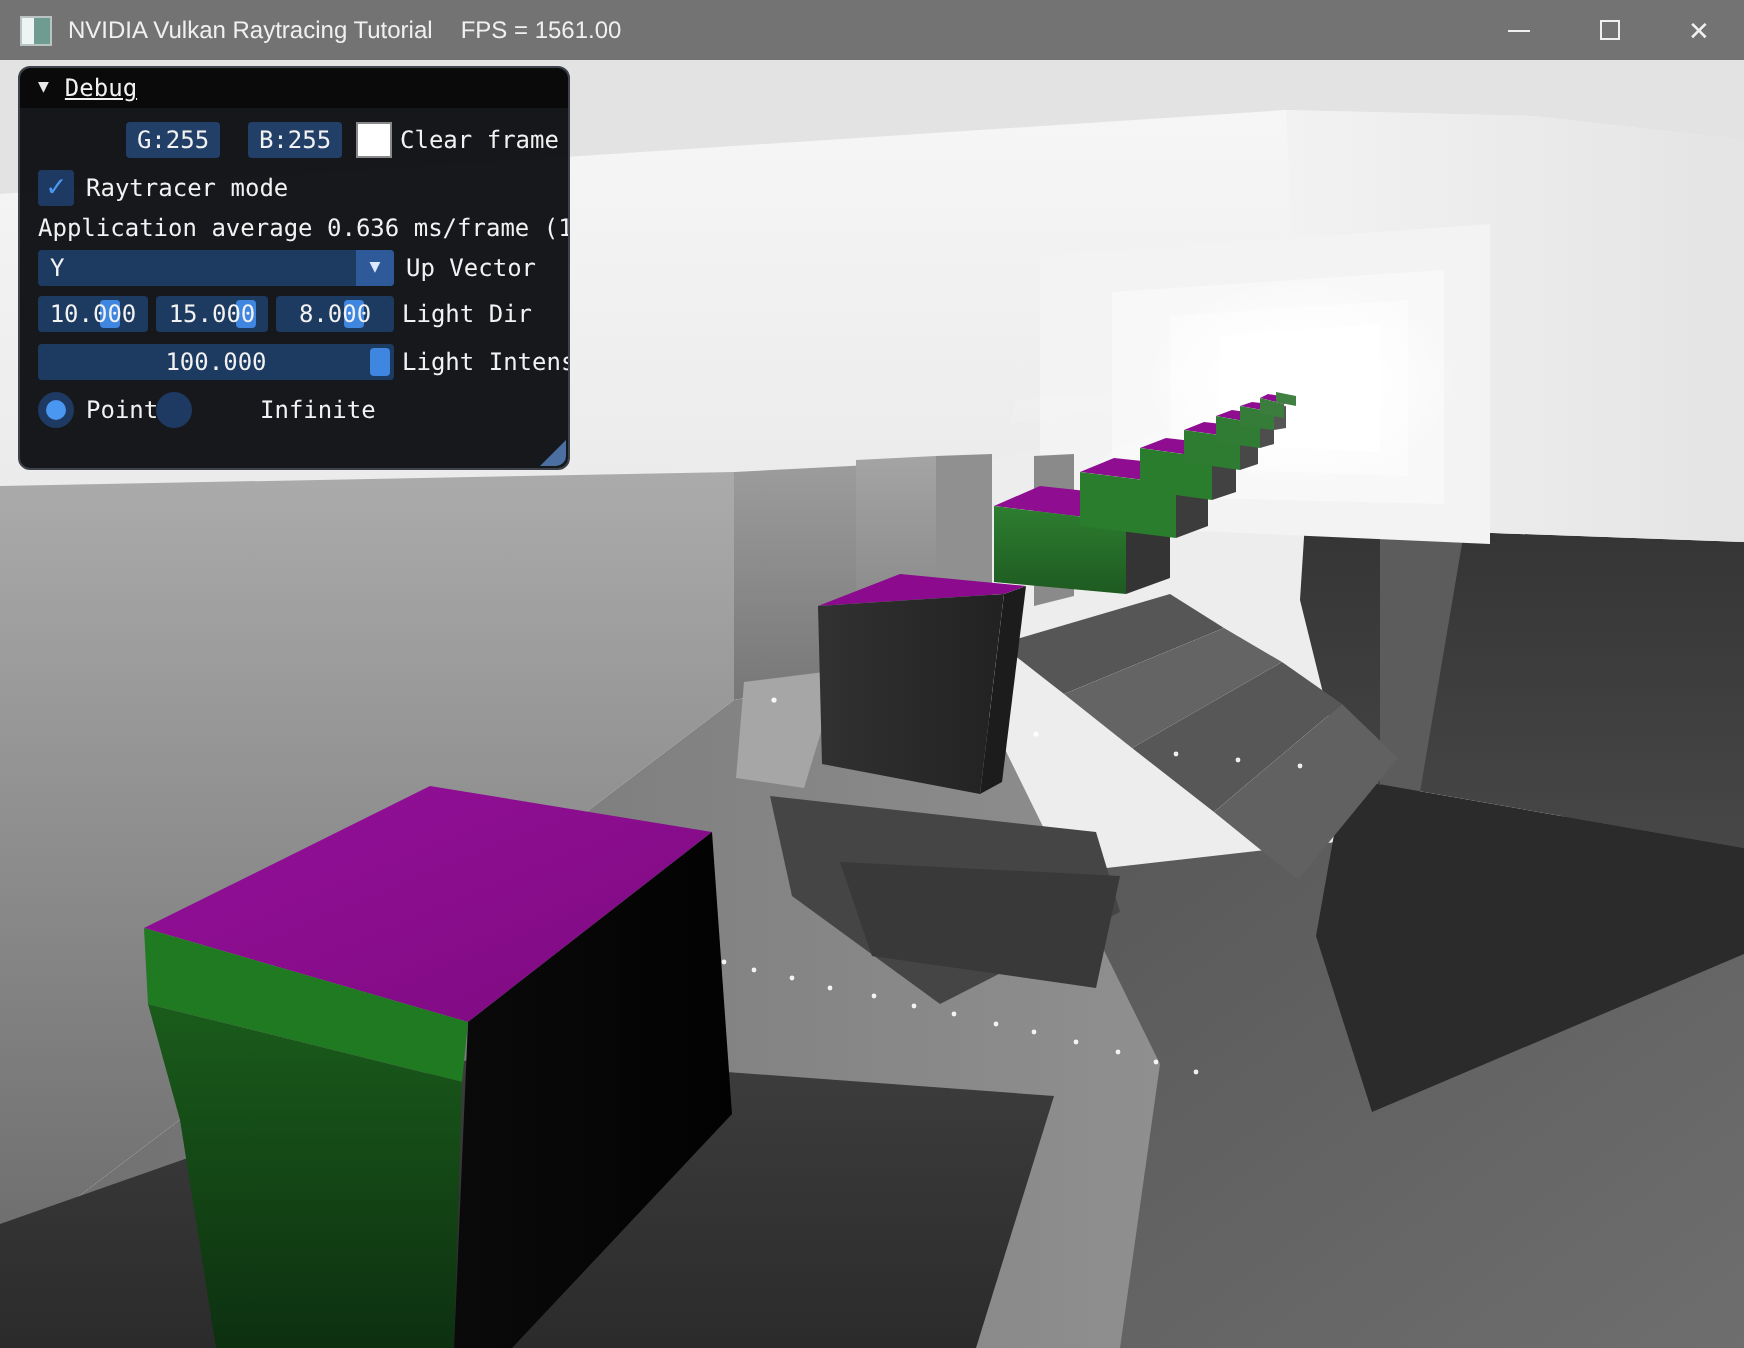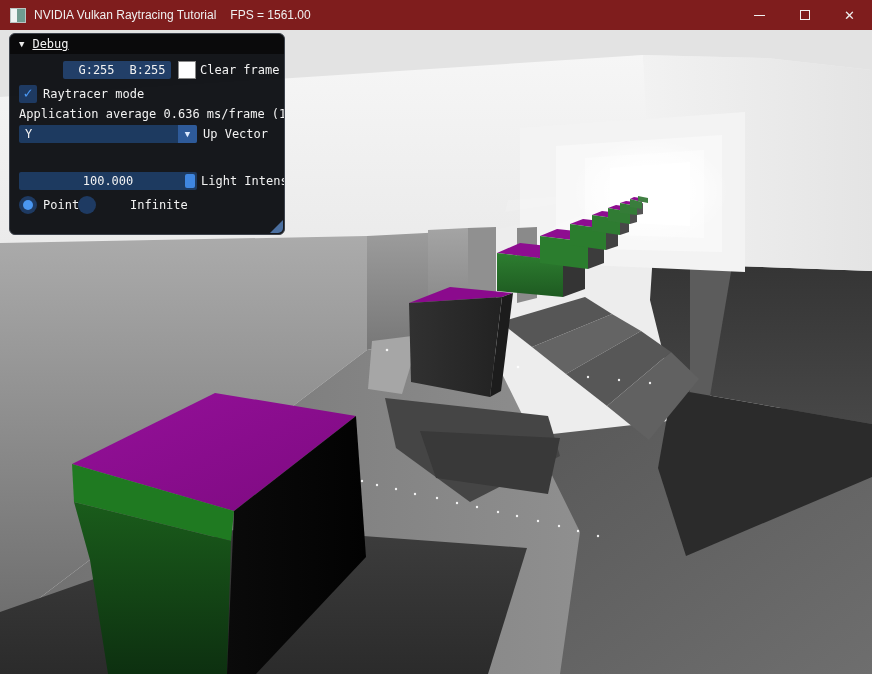--- a/index.html
+++ b/index.html
@@ -1,21 +1,21 @@
 <!DOCTYPE html>
 <html><head>
 <meta charset="utf-8">
 <style>
   * { margin:0; padding:0; box-sizing:border-box; }
   html,body { width:872px; height:674px; overflow:hidden; background:#000; }
   body { font-family:"DejaVu Sans Mono", monospace; position:relative; }
 
   
   .titlebar { position:absolute; left:0; top:0; width:872px; height:30px;
-    background:#7f1d1d; color:#f0f0f0; font-family:"Liberation Sans", sans-serif;
+    background:#737373; color:#f0f0f0; font-family:"Liberation Sans", sans-serif;
     font-size:12px; display:flex; align-items:center; z-index:30; }
   .app-icon { width:16px; height:15px; margin-left:10px; margin-right:8px;
     border:1px solid #b9c4c2; background:#eef4f3; position:relative; }
   .app-icon::after { content:""; position:absolute; right:0; top:0; width:8px; height:13px;
     background:#6f9c90; }
   .tb-text { white-space:pre; }
   .tb-fps { margin-left:14px; white-space:pre; }
   .tb-btns { margin-left:auto; display:flex; height:30px; }
   .tb-btn { width:45px; height:30px; display:flex; align-items:center; justify-content:center;
     color:#f0f0f0; font-size:13px; }
@@ -249,21 +249,21 @@
 </svg>
 
 <div class="panel">
   <div class="panel-header">
     <span class="collapse-arrow">▼</span>
     <span class="panel-title">Debug</span>
   </div>
 
   <div class="row" style="top:27px; height:18px;">
     <div class="btn" style="left:9px; width:43px;margin-top:33px;">R:255</div>
-    <div class="btn" style="left:53px; width:67px;">G:255</div>
+    <div class="btn" style="left:53px; width:47px;">G:255</div>
     <div class="btn" style="left:114px; width:47px;">B:255</div>
     <div class="swatch" style="left:168px; top:0;"></div>
     <span class="lbl" style="left:190px;">Clear frame</span>
   </div>
 
   <div class="row" style="top:51px; height:18px;">
     <div class="checkbox" style="left:9px;">
       <span class="checkmark">✓</span>
     </div>
     <span class="lbl" style="left:33px;">Raytracer mode</span>
@@ -276,20 +276,35 @@
   <div class="row" style="top:91px; height:18px;">
     <div class="frame" style="left:9px; width:178px;">
       <span class="combo-val">Y</span>
       <div class="combo-arrow-btn">
         <span class="combo-arrow">▼</span>
       </div>
     </div>
     <span class="lbl" style="left:193px;">Up Vector</span>
   </div>
 
+  <div class="row" style="top:114px; height:18px;">
+    <div class="frame" style="left:9px; width:55px;">
+      <div class="grab" style="left:57%;"></div>
+      <span class="slider-text">10.000</span>
+    </div>
+    <div class="frame" style="left:68px; width:56px;">
+      <div class="grab" style="left:71%;"></div>
+      <span class="slider-text">15.000</span>
+    </div>
+    <div class="frame" style="left:128px; width:59px;">
+      <div class="grab" style="left:57%;"></div>
+      <span class="slider-text">8.000</span>
+    </div>
+    <span class="lbl" style="left:191px;">Light Dir</span>
+  </div>
 
   <div class="row" style="top:138px; height:18px;">
     <div class="frame" style="left:9px; width:178px;">
       <div class="grab" style="left:93%;"></div>
       <span class="slider-text">100.000</span>
     </div>
     <span class="lbl" style="left:191px;">Light Intens</span>
   </div>
 
   <div class="row" style="top:162px; height:18px;">

